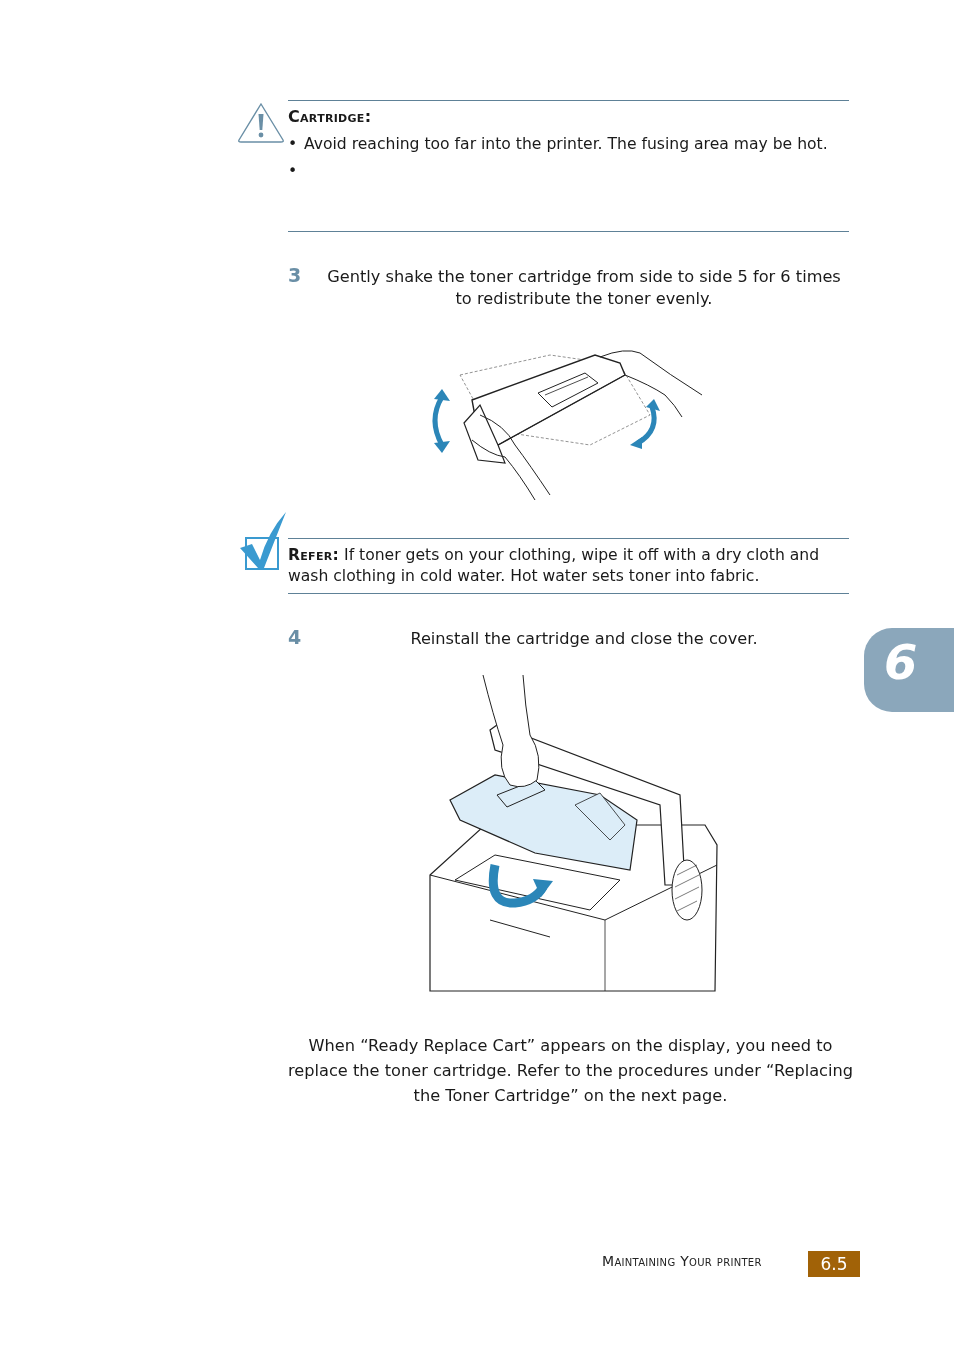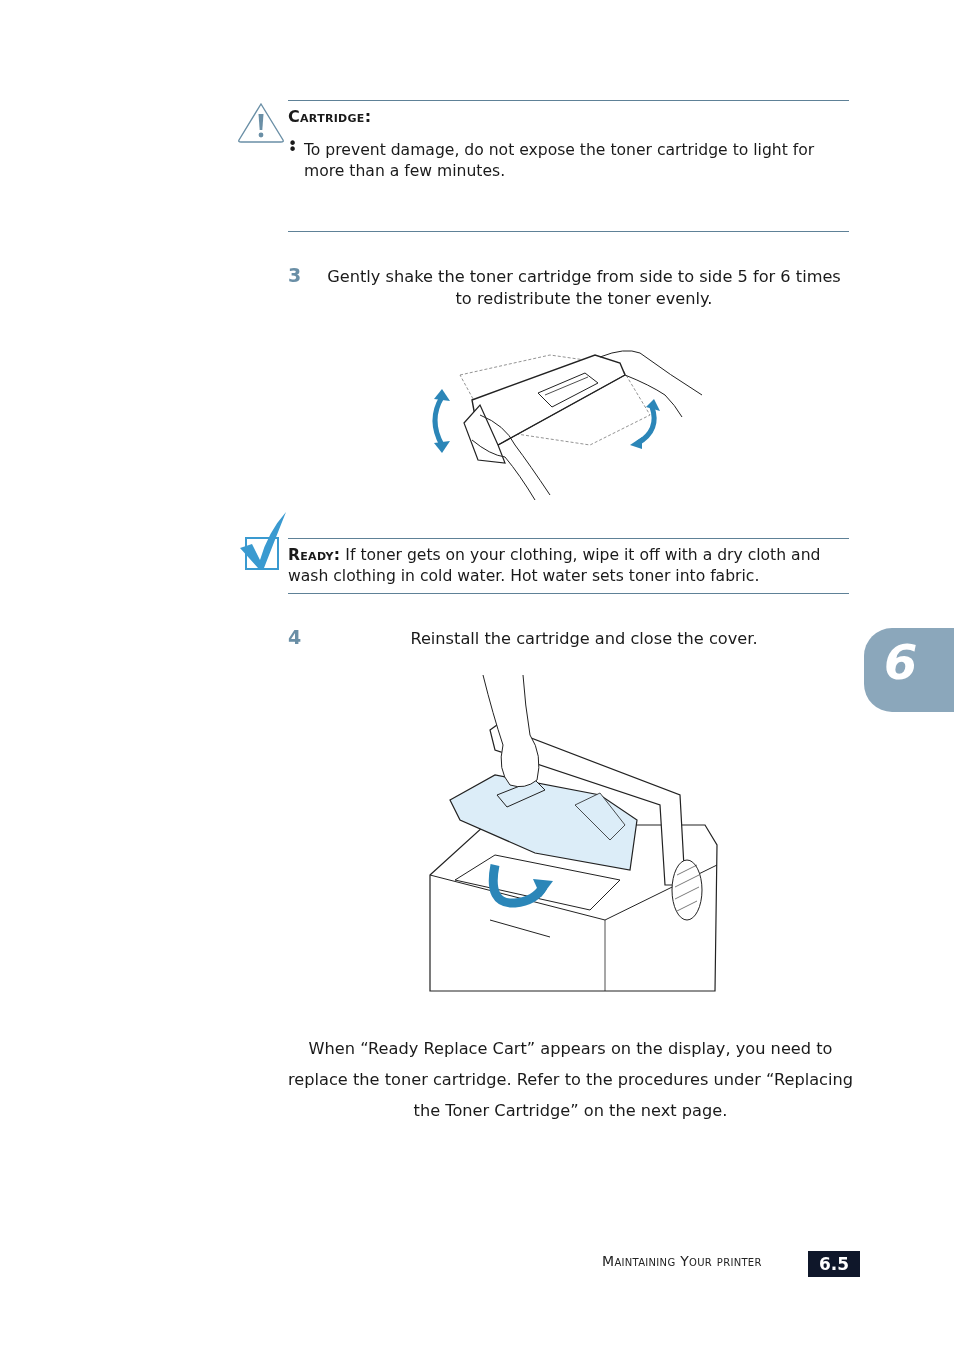--- a/index.html
+++ b/index.html
@@ -12,39 +12,39 @@
   .note-text { font-size:15.6px; line-height:20.5px; }
   .step-num { position:absolute; font-weight:bold; color:#6a8fa6; font-size:19px; }
   ul.cautions { list-style:none; margin:0; padding:0; }
   ul.cautions li { position:relative; padding-left:16px; margin-bottom:6px; font-size:15.6px; line-height:21px; }
   ul.cautions li .bullet { position:absolute; left:0; top:0; }
   .chapter-tab { position:absolute; left:864px; top:628px; width:100px; height:84px;
                  background:#8ba7bb; border-radius:28px 0 0 28px; }
   .chapter-tab span { position:absolute; left:20px; top:6px; font-size:48px; font-weight:bold;
                       font-style:italic; color:#ffffff; font-family:"DejaVu Sans", sans-serif; }
   .footer-label { position:absolute; left:590px; top:1253px; font-size:14px; color:#222; }
-  .page-badge { position:absolute; left:808px; top:1251px; width:52px; height:26px; background:#0f172a;
-                color:#fff; font-weight:bold; font-size:17px; text-align:center; line-height:26px; }
+  .page-badge { position:absolute; left:808px; top:1251px; width:52px; height:26px; background:#a16207;
+                color:#fff; font-weight:normal; font-size:17px; text-align:center; line-height:26px; }
 </style>
 </head>
 <body>
 
 <div>
   <div class="rule" style="top:100px;"></div>
   <div class="abs" style="left:236px; top:102px; width:50px; height:42px;">
     <svg width="50" height="42" viewBox="0 0 50 42">
       <path d="M25 2 L47 38 Q48 40 45 40 L5 40 Q2 40 3 38 Z" fill="none" stroke="#6a8fa6" stroke-width="1.4"></path>
       <path d="M22.5 12 L27.5 12 L26.3 28 L23.7 28 Z" fill="#6a8fa6"></path>
       <circle cx="25" cy="33" r="2.4" fill="#6a8fa6"></circle>
     </svg>
   </div>
   <div class="abs smallcaps" style="left:288px; top:107px; font-size:16px;">Cartridge:</div>
   <ul class="cautions abs" style="left:288px; top:134px; width:565px;">
+    <li><span class="bullet">•</span><span>Avoid reaching too far into the printer. The fusing area may be hot.</span></li>
     <li><span class="bullet">•</span></li>
-    <li><span class="bullet">•</span><span>To prevent damage, do not expose the toner cartridge to light for more than a few minutes.</span></li>
   </ul>
   <div class="rule" style="top:231px;"></div>
 </div>
 
 <div>
   <div class="step-num" style="left:288px; top:264px;">3</div>
   <div class="abs body-text" style="left:319px; top:266px; width:530px;">Gently shake the toner cartridge from side to side 5 for 6 times to redistribute the toner evenly.</div>
 </div>
 
 <div class="abs" style="left:420px; top:345px; width:290px; height:160px;">
@@ -74,21 +74,21 @@
 
 <div>
   <div class="abs" style="left:238px; top:510px; width:50px; height:62px;">
     <svg width="50" height="62" viewBox="0 0 50 62">
       <rect x="8" y="28" width="32" height="31" fill="none" stroke="#3a9ad0" stroke-width="2"></rect>
       <path d="M2 38 L14 34 L22 50 Q30 22 48 2 Q40 22 26 58 L20 58 Z" fill="#3a9ad0"></path>
     </svg>
   </div>
   <div class="rule" style="top:538px;"></div>
   <div class="abs note-text" style="left:288px; top:545px; width:565px;">
-    <span class="smallcaps">Ready:</span>
+    <span class="smallcaps">Refer:</span>
     <span>If toner gets on your clothing, wipe it off with a dry cloth and wash clothing in cold water. Hot water sets toner into fabric.</span>
   </div>
   <div class="rule" style="top:593px;"></div>
 </div>
 
 <div>
   <div class="step-num" style="left:288px; top:626px;">4</div>
   <div class="abs body-text" style="left:319px; top:628px; width:530px;">Reinstall the cartridge and close the cover.</div>
 </div>
 
@@ -111,20 +111,20 @@
     <path d="M72 120 L110 105 L120 115 L82 132 Z" fill="#dcedf8" stroke="#222" stroke-width="1"></path>
     <path d="M150 130 L175 118 L200 150 L185 165 Z" fill="#dcedf8" stroke="#222" stroke-width="0.8"></path>
 
     <path d="M58 0 Q68 40 78 70 Q72 95 85 110 Q100 115 112 105 Q118 80 105 60 Q100 30 98 0" fill="#fff" stroke="#222" stroke-width="1"></path>
 
     <path d="M70 190 Q62 230 90 228 Q110 226 118 212" fill="none" stroke="#2b86b8" stroke-width="9"></path>
     <path d="M108 204 L128 206 L116 222 Z" fill="#2b86b8"></path>
   </svg>
 </div>
 
-<div class="abs body-text" style="left:288px; top:1033px; width:565px; line-height:31px;">When “Ready  Replace Cart” appears on the display, you need to replace the toner cartridge. Refer to the procedures under “Replacing the Toner Cartridge” on the next page.</div>
+<div class="abs body-text" style="left:288px; top:1033px; width:565px; line-height:25px;">When “Ready  Replace Cart” appears on the display, you need to replace the toner cartridge. Refer to the procedures under “Replacing the Toner Cartridge” on the next page.</div>
 
 <div class="chapter-tab">
   <span>6</span>
 </div>
 
 <div class="footer-label smallcaps" style="font-weight:normal;margin-left:12px;">Maintaining Your printer</div>
 <div class="page-badge">6.5</div>
 
 </body></html>

